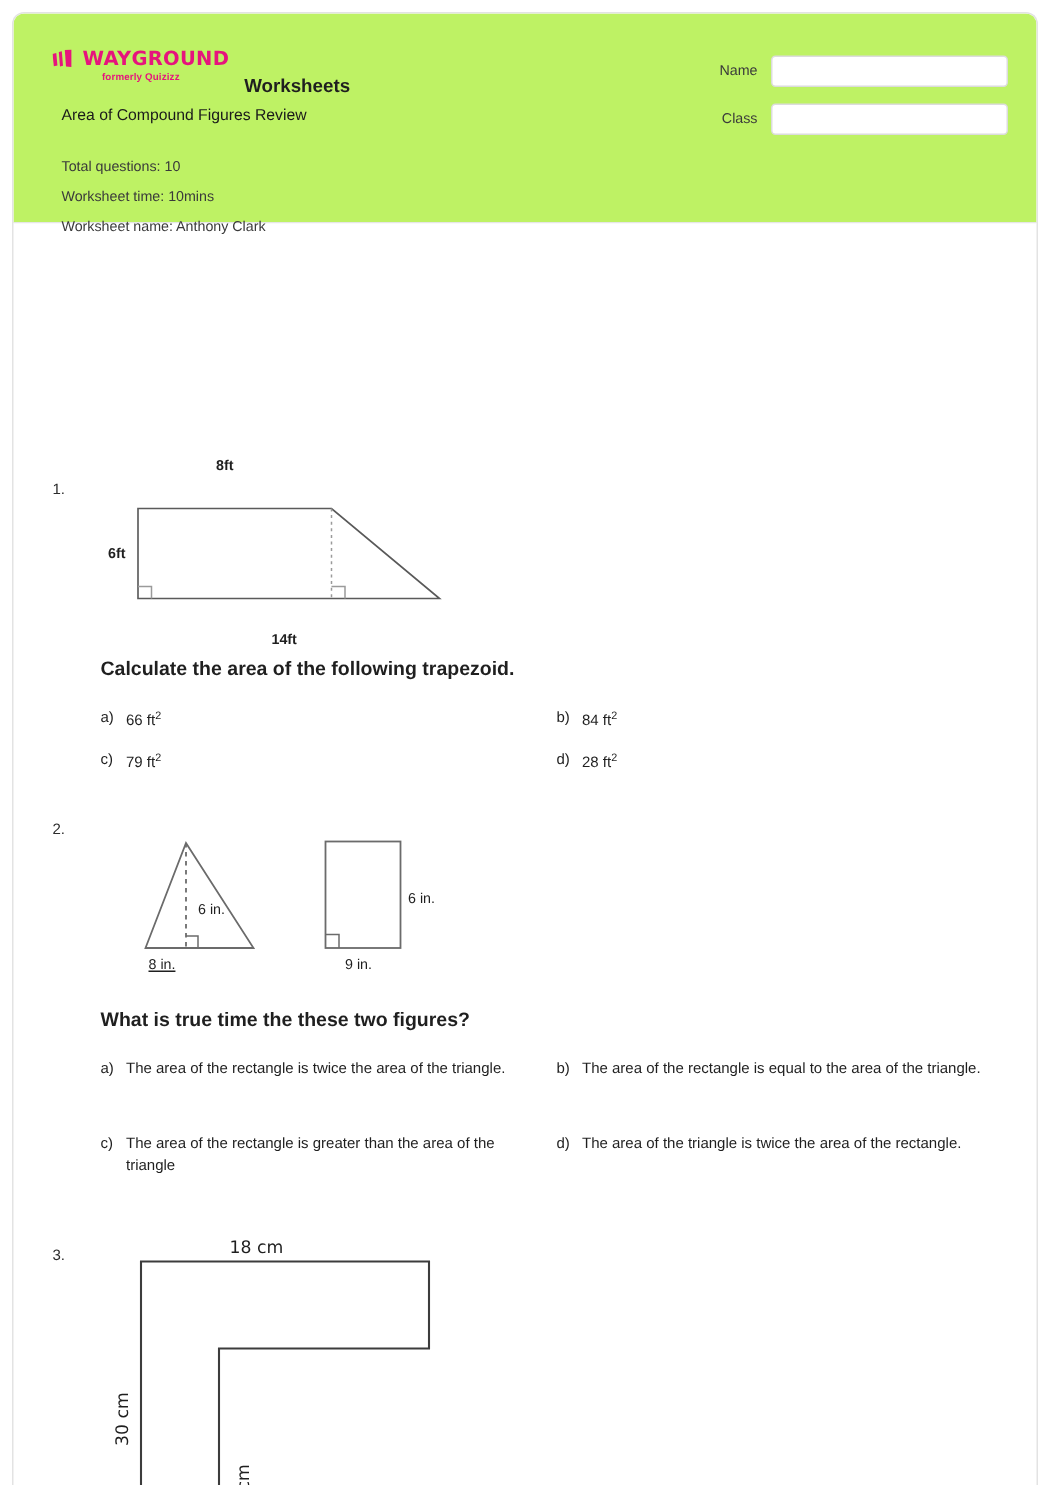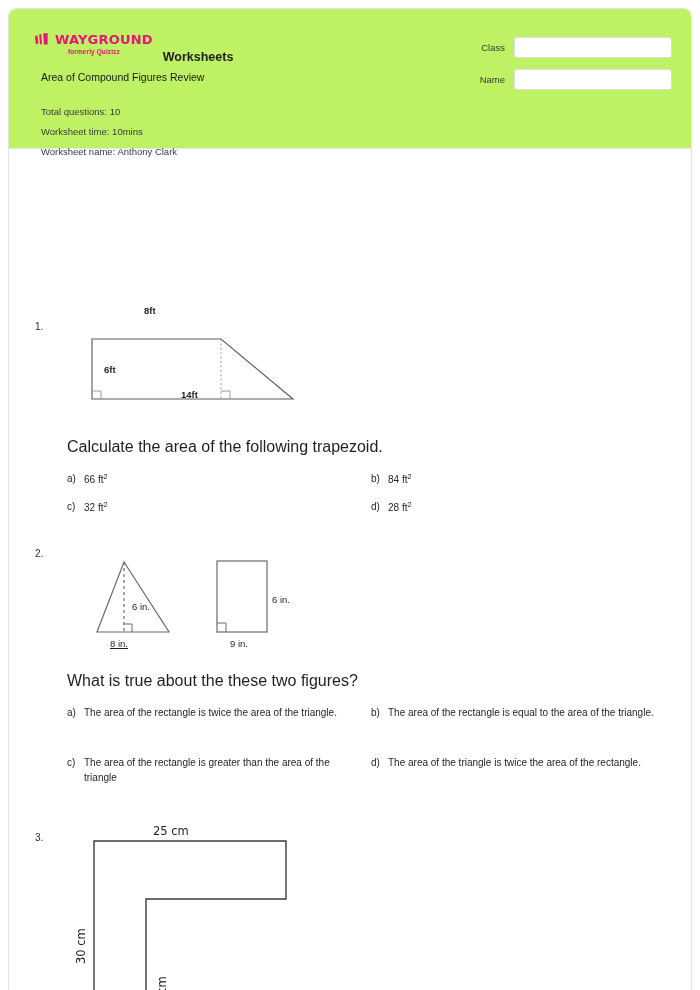--- a/index.html
+++ b/index.html
@@ -61,21 +61,21 @@
   .field-box {
     width: 158px; height: 21px;
     background: #fff; border: 1px solid #dcdcdc; border-radius: 3px;
   }
   
   .body { position: relative; padding: 0; }
   .q { position: relative; }
   .qnum {
     position: absolute; font-size: 10px; color: #2b2b2b;
   }
-  .qtext { font-size: 16px; color: #1f1f1f; }
+  .qtext { font-size: 13px; color: #1f1f1f; font-weight: bold; }
   .opts { position: absolute; width: 100%; }
   .opt {
     position: absolute; display: flex; font-size: 10px; color: #1f1f1f;
     line-height: 1.45;
   }
   .opt-key { width: 17px; flex: none; }
   .opt-txt { flex: 1; }
   sup { font-size: 0.72em; vertical-align: super; }
   .fig { position: absolute; }
   .figlbl {
@@ -112,25 +112,25 @@
 
     <div class="meta">
       <div class="meta-title">Area of Compound Figures Review</div>
       <div class="meta-line">Total questions: 10</div>
       <div class="meta-line">Worksheet time: 10mins</div>
       <div class="meta-line">Worksheet name: Anthony Clark</div>
     </div>
 
     <div class="fields">
       <div class="field-row">
+        <span class="field-label">Name</span>
+        <input class="field-box" type="text" placeholder="" style="">
+      </div>
+      <div class="field-row">
         <span class="field-label">Class</span>
-        <input class="field-box" type="text" placeholder="" style="">
-      </div>
-      <div class="field-row">
-        <span class="field-label">Name</span>
         <input class="field-box" type="text" placeholder="" style="">
       </div>
     </div>
   </div>
 
   <div class="body">
 
     <div class="q">
       <div class="qnum" style="left:26px; top:172px;">1.</div>
 
@@ -138,38 +138,38 @@
         <svg width="330" height="110" style="position:absolute; left:55px; top:168px;">
 
           <polygon points="28,22 157,22 229,82 28,82" fill="none" stroke="#5a5a5a" stroke-width="1.1"></polygon>
 
           <line x1="157" y1="22" x2="157" y2="82" stroke="#9a9a9a" stroke-width="1" stroke-dasharray="2,2.4"></line>
 
           <polyline points="28,74 37,74 37,82" fill="none" stroke="#9a9a9a" stroke-width="1"></polyline>
           <polyline points="157,74 166,74 166,82" fill="none" stroke="#9a9a9a" stroke-width="1"></polyline>
         </svg>
         <div class="figlbl" style="left:135px; top:156px;">8ft</div>
-        <div class="figlbl" style="left:63px; top:215px;margin-left:32px;">6ft</div>
-        <div class="figlbl" style="left:172px; top:240px;">14ft</div>
+        <div class="figlbl" style="left:63px; top:215px;">6ft</div>
+        <div class="figlbl" style="left:172px; top:272px;">14ft</div>
       </div>
 
       <div class="qtext" style="position:absolute; left:58px; top:289px;">Calculate the area of the following trapezoid.</div>
 
       <div class="opts">
         <div class="opt" style="left:58px; top:323px; width:290px;">
           <span class="opt-key">a)</span>
           <span class="opt-txt"><span>66 ft</span><sup>2</sup></span>
         </div>
         <div class="opt" style="left:362px; top:323px; width:290px;">
           <span class="opt-key">b)</span>
           <span class="opt-txt"><span>84 ft</span><sup>2</sup></span>
         </div>
         <div class="opt" style="left:58px; top:351px; width:290px;">
           <span class="opt-key">c)</span>
-          <span class="opt-txt"><span>32 ft</span><sup>2</sup></span>
+          <span class="opt-txt"><span>79 ft</span><sup>2</sup></span>
         </div>
         <div class="opt" style="left:362px; top:351px; width:290px;">
           <span class="opt-key">d)</span>
           <span class="opt-txt"><span>28 ft</span><sup>2</sup></span>
         </div>
       </div>
     </div>
 
     <div class="q">
       <div class="qnum" style="left:26px; top:399px;">2.</div>
@@ -178,26 +178,26 @@
         <svg width="290" height="95" style="position:absolute; left:60px; top:405px;">
 
           <polygon points="55,8 100,78 28,78" fill="none" stroke="#6b6b6b" stroke-width="1.2"></polygon>
           <line x1="55" y1="8" x2="55" y2="78" stroke="#6b6b6b" stroke-width="1.2" stroke-dasharray="3,3"></line>
           <polyline points="55,70 63,70 63,78" fill="none" stroke="#6b6b6b" stroke-width="1"></polyline>
 
           <rect x="148" y="7" width="50" height="71" fill="none" stroke="#6b6b6b" stroke-width="1.2"></rect>
           <polyline points="148,69 157,69 157,78" fill="none" stroke="#6b6b6b" stroke-width="1"></polyline>
         </svg>
         <div class="figlbl plain" style="left:123px; top:452px;">6 in.</div>
-        <div class="figlbl plain" style="left:101px; top:489px;text-decoration:underline;">8 in.</div>
+        <div class="figlbl plain" style="left:90px; top:489px;text-decoration:underline;">8 in.</div>
         <div class="figlbl plain" style="left:263px; top:445px;">6 in.</div>
         <div class="figlbl plain" style="left:221px; top:489px;">9 in.</div>
       </div>
 
-      <div class="qtext" style="position:absolute; left:58px; top:523px;">What is true about the these two figures?</div>
+      <div class="qtext" style="position:absolute; left:58px; top:523px;">What is true time the these two figures?</div>
 
       <div class="opts">
         <div class="opt" style="left:58px; top:557px; width:290px;">
           <span class="opt-key">a)</span>
           <span class="opt-txt">The area of the rectangle is twice the area of the triangle.</span>
         </div>
         <div class="opt" style="left:362px; top:557px; width:298px;">
           <span class="opt-key">b)</span>
           <span class="opt-txt">The area of the rectangle is equal to the area of the triangle.</span>
         </div>
@@ -212,21 +212,21 @@
       </div>
     </div>
 
     <div class="q">
       <div class="qnum" style="left:26px; top:683px;">3.</div>
 
       <div class="fig" style="left:0; top:0;">
         <svg width="260" height="230" style="position:absolute; left:70px; top:685px;">
           <polygon points="15,7 207,7 207,65 67,65 67,218 15,218" fill="none" stroke="#3c3c3c" stroke-width="1.4"></polygon>
         </svg>
-        <div class="figlbl cm" style="left:144px; top:675px;">25 cm</div>
+        <div class="figlbl cm" style="left:144px; top:675px;">18 cm</div>
         <div class="figlbl cm rot" style="left:65px; top:815px;">30 cm</div>
         <div class="figlbl cm rot" style="left:146px; top:863px;">20 cm</div>
 
       </div>
 
     </div>
 
   </div>
 </div>
 

